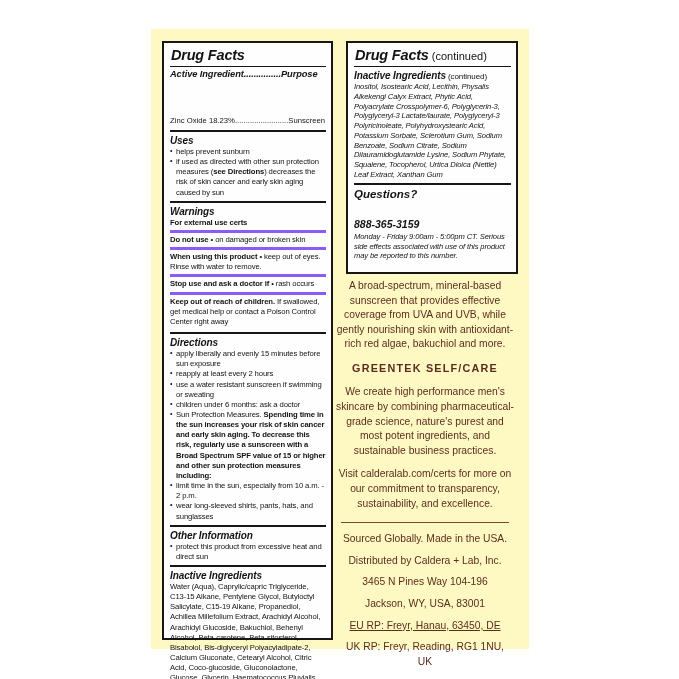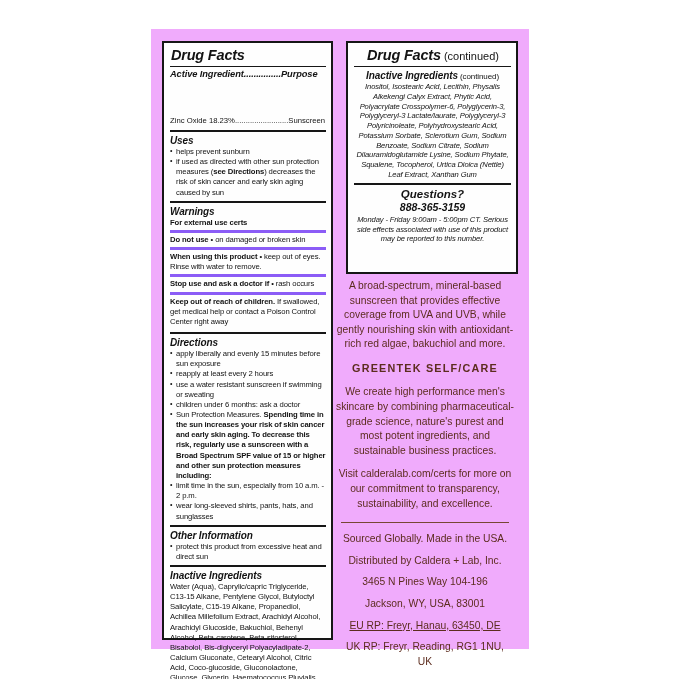--- a/index.html
+++ b/index.html
@@ -3,28 +3,28 @@
 <meta charset="utf-8">
 <style>
   html,body { margin:0; padding:0; }
   body {
     width:679px; height:679px; background:#ffffff; position:relative;
     font-family:"Liberation Sans", sans-serif; color:#111;
     -webkit-font-smoothing:antialiased;
   }
   .package {
     position:absolute; left:151px; top:29px; width:378px; height:620px;
-    background:#f0abfc;
+    background:#fef9c3;
   }
   .panel {
     position:absolute; background:#fefefe; border:2px solid #161616;
     box-sizing:border-box; color:#131313;
   }
   .panel-left  { left:11px;  top:12px; width:171px; height:599px; padding:2px 5px 2px 6px; }
-  .panel-right { left:195px; top:12px; width:172px; min-height:233px; padding:2px 5px 3px 6px;text-align:center; }
+  .panel-right { left:195px; top:12px; width:172px; min-height:233px; padding:2px 5px 3px 6px; }
 
   .df-title {
     font-style:italic; font-weight:bold; font-size:14.5px;
     padding:2px 0 3px 1px; border-bottom:1.5px solid #161616; letter-spacing:-0.2px;
   }
   .df-title .cont { font-style:normal; font-weight:normal; font-size:11px; letter-spacing:0; }
 
   .sec { padding:2px 0 3px; }
   .sec-rule { border-top:2px solid #161616; }
   .sec-title { font-weight:bold; font-style:italic; font-size:10px; padding:1px 0 1px 0; letter-spacing:-0.1px; }
@@ -38,21 +38,21 @@
   .b::before { content:"\2022"; position:absolute; left:0; top:-1px; font-size:7px; }
   .bold { font-weight:bold;text-align:right; }
 
   .wrow { padding:2px 0; }
   .wrow + .wrow { border-top:3px solid #8b5cf6; }
   .wlead { font-weight:bold; }
 
   .more-arrow { font-size:8px; margin-left:2px; }
 
   .qs-title { font-weight:bold; font-style:italic; font-size:11.5px; padding-top:1px; }
-  .qs-phone { font-weight:bold; font-style:italic; font-size:10.5px; padding:1px 0 2px; }
+  .qs-phone { font-weight:bold; font-style:italic; font-size:10.5px; padding:1px 0 2px;margin-top:17px; }
   .rt { font-size:7.6px; line-height:1.29; letter-spacing:-0.12px;font-style:italic; }
 
   .brand {
     position:absolute; left:184px; top:250px; width:180px;
     text-align:center; color:#5c2c1e; font-size:10.3px; line-height:1.42;
   }
   .brand p { margin:0 0 9px 0; }
   .brand-heading { font-weight:bold; font-size:10.8px; letter-spacing:1.2px; margin:0 0 1px 0; }
   .footer-divider { border:none; border-top:1px solid #774733; margin:11px 6px 9px 6px; }
   .footer div { margin:7px; }

